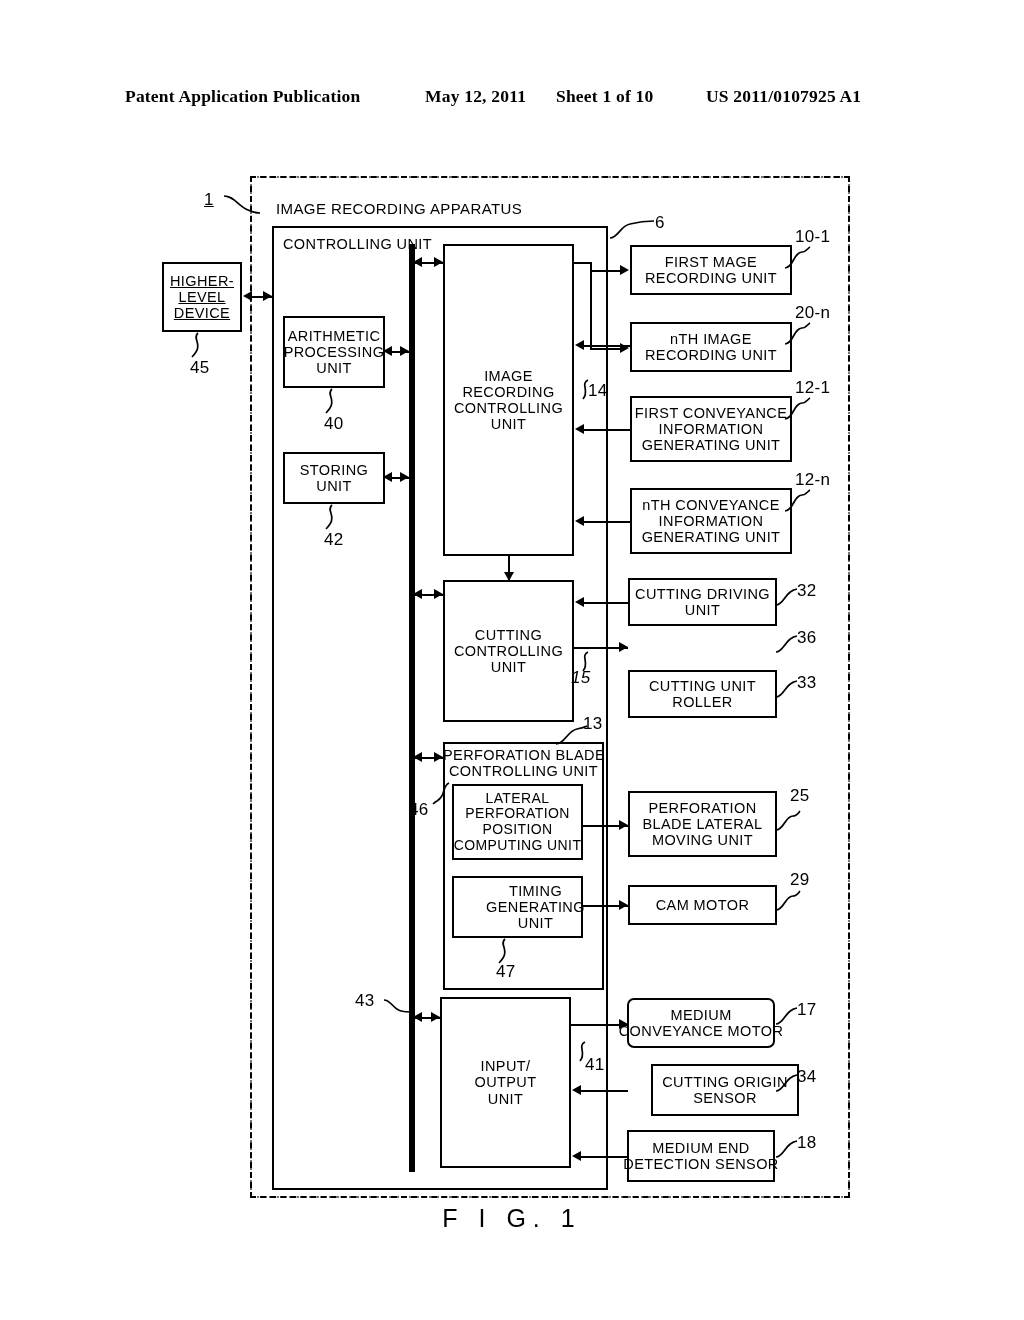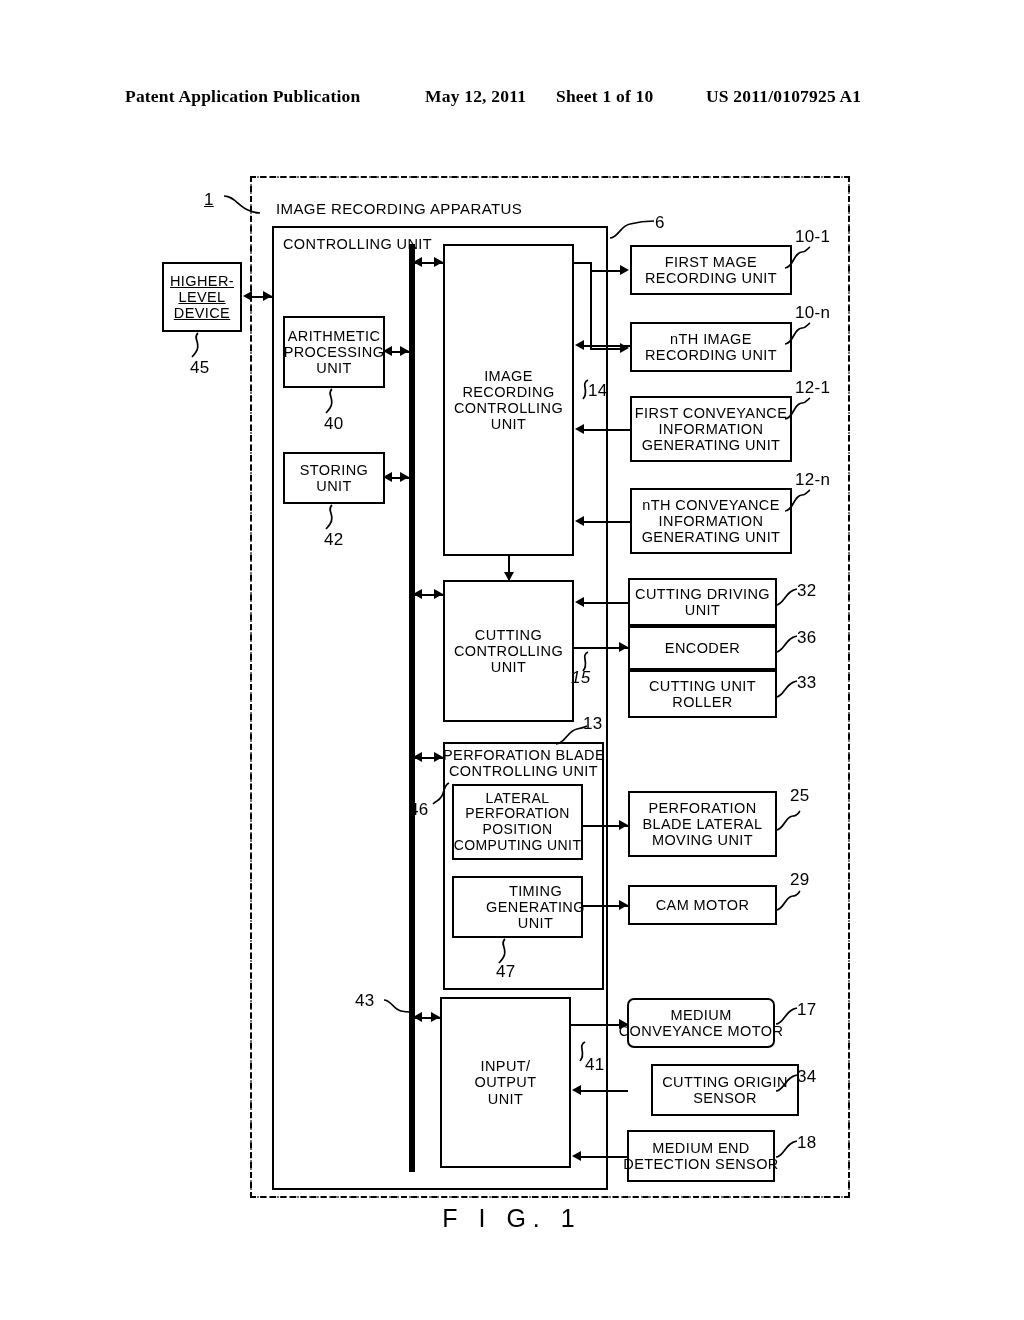--- a/index.html
+++ b/index.html
@@ -158,21 +158,21 @@
 
   <div class="box" style="left:630px;top:245px;width:162px;height:50px;white-space:pre;">FIRST MAGE
 RECORDING UNIT</div>
   <div class="refnum" style="left:795px;top:227px;">10-1</div>
   <svg class="lead" style="left:784px;top:246px;width:28px;height:24px">
     <path d="M1,22 C9,22 10,6 18,6 C22,6 24,2 26,1" stroke="#000" stroke-width="1.7" fill="none"></path>
   </svg>
 
   <div class="box" style="left:630px;top:322px;width:162px;height:50px;white-space:pre;">nTH IMAGE
 RECORDING UNIT</div>
-  <div class="refnum" style="left:795px;top:303px;">10-n</div>
+  <div class="refnum" style="left:795px;top:303px;">20-n</div>
   <svg class="lead" style="left:784px;top:322px;width:28px;height:24px">
     <path d="M1,22 C9,22 10,6 18,6 C22,6 24,2 26,1" stroke="#000" stroke-width="1.7" fill="none"></path>
   </svg>
 
   <div class="box" style="left:630px;top:396px;width:162px;height:66px;white-space:pre;">FIRST CONVEYANCE
 INFORMATION
 GENERATING UNIT</div>
   <div class="refnum" style="left:795px;top:378px;">12-1</div>
   <svg class="lead" style="left:784px;top:397px;width:28px;height:24px">
     <path d="M1,22 C9,22 10,6 18,6 C22,6 24,2 26,1" stroke="#000" stroke-width="1.7" fill="none"></path>
@@ -211,21 +211,20 @@
   </svg>
   <div class="refnum" style="left:571px;top:668px;font-style:italic;">15</div>
 
   <div class="box" style="left:628px;top:578px;width:149px;height:48px;white-space:pre;">CUTTING DRIVING
 UNIT</div>
   <div class="refnum" style="left:797px;top:581px;">32</div>
   <svg class="lead" style="left:775px;top:585px;width:24px;height:22px">
     <path d="M1,20 C9,20 10,6 22,4" stroke="#000" stroke-width="1.7" fill="none"></path>
   </svg>
 
-  <div class="box" style="left:628px;top:626px;width:149px;height:44px;white-space:pre;">ENCODER</div>
   <div class="refnum" style="left:797px;top:628px;">36</div>
   <svg class="lead" style="left:775px;top:632px;width:24px;height:22px">
     <path d="M1,20 C9,20 10,6 22,4" stroke="#000" stroke-width="1.7" fill="none"></path>
   </svg>
 
   <div class="box" style="left:628px;top:670px;width:149px;height:48px;white-space:pre;">CUTTING UNIT
 ROLLER</div>
   <div class="refnum" style="left:797px;top:673px;">33</div>
   <svg class="lead" style="left:775px;top:677px;width:24px;height:22px">
     <path d="M1,20 C9,20 10,6 22,4" stroke="#000" stroke-width="1.7" fill="none"></path>

